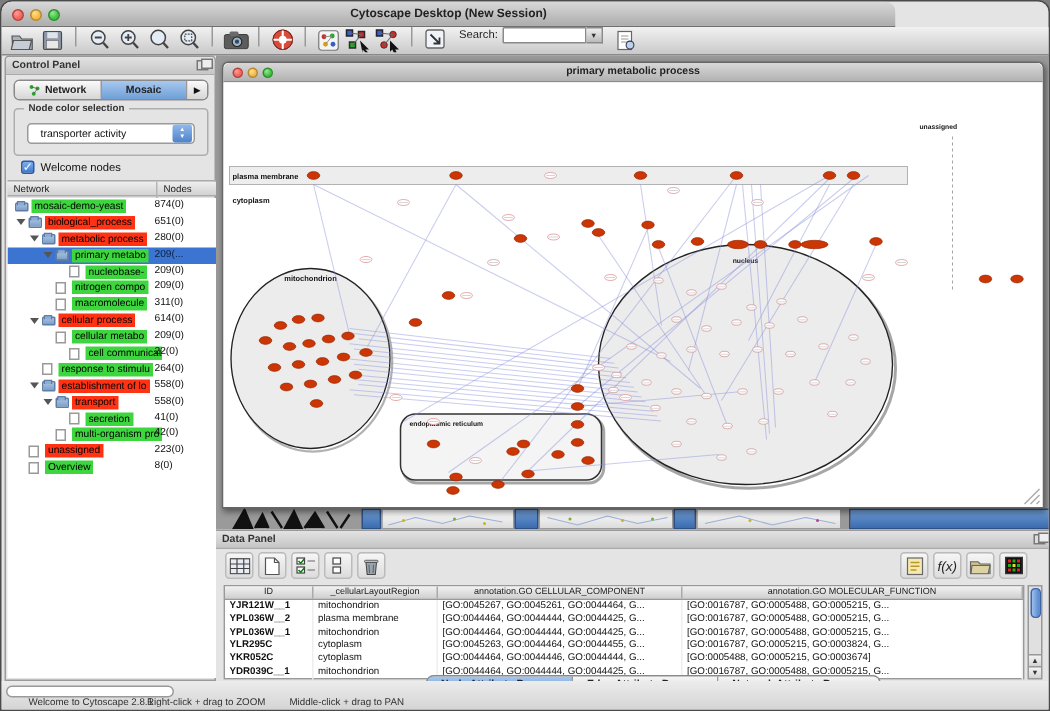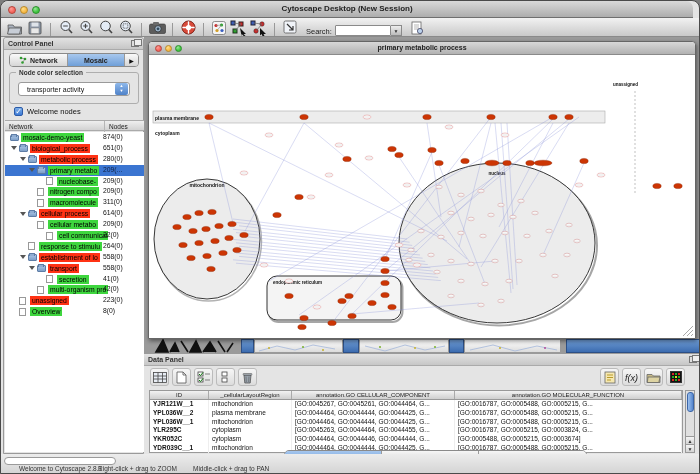--- a/index.html
+++ b/index.html
@@ -1,29 +1,29 @@
 <!DOCTYPE html>
 <html><head>
 <meta charset="utf-8">
 <style>
   html,body{margin:0;padding:0;background:#7d7d7d;font-family:"Liberation Sans",sans-serif;}
   *{box-sizing:border-box;}
   .app{position:relative;width:700px;height:474px;background:#e4e4e4;border-radius:8px 8px 0 0;overflow:hidden;border:1px solid #4a4a4a;}
   svg text{font-family:"Liberation Sans",sans-serif;}
 
   
-  .titlebar{position:absolute;left:0;top:0;width:692px;height:17px;background:linear-gradient(#d9d9d9,#adadad);border-bottom:1px solid #6f6f6f;border-radius:7px 7px 0 0;}
+  .titlebar{position:absolute;left:0;top:0;width:596px;height:17px;background:linear-gradient(#d9d9d9,#adadad);border-bottom:1px solid #6f6f6f;border-radius:7px 7px 0 0;}
   .titlebar .title{position:absolute;left:0;right:0;top:3px;text-align:center;font-size:8px;font-weight:bold;color:#222;}
   .tl{position:absolute;top:4.5px;width:8px;height:8px;border-radius:50%;}
   .tl.red{left:7px;background:radial-gradient(circle at 35% 30%,#ff9e96,#f4645c 60%);border:0.5px solid #b5423a;}
   .tl.yellow{left:19px;background:radial-gradient(circle at 35% 30%,#ffe08a,#f7b844 60%);border:0.5px solid #b8892a;}
   .tl.green{left:31px;background:radial-gradient(circle at 35% 30%,#9ae89a,#3fc43f 60%);border:0.5px solid #2a8f2a;}
 
   
-  .toolbar{position:absolute;left:0;top:17px;width:700px;height:19px;background:linear-gradient(#f2f2f2,#c9c9c9);border-bottom:1px solid #8a8a8a;display:flex;align-items:flex-end;padding-left:4px;}
+  .toolbar{position:absolute;left:0;top:17px;width:700px;height:19px;background:linear-gradient(#f2f2f2,#c9c9c9);border-bottom:1px solid #8a8a8a;display:flex;align-items:flex-start;padding-left:4px;}
   .tb-btn{width:20px;height:17px;display:flex;align-items:center;justify-content:center;flex:0 0 auto;}
   .tb-sep{width:1px;height:13px;background:#999;margin:0 5px;flex:0 0 auto;}
   .search-label{font-size:7.5px;color:#222;margin:0 3px 0 6px;}
   .search-box{width:56px;height:11px;background:#fff;border:1px solid #8a8a8a;border-radius:1px;}
   .combo-arrow{width:11px;height:11px;background:linear-gradient(#eee,#bbb);border:1px solid #8a8a8a;border-left:none;font-size:5px;color:#333;display:flex;align-items:center;justify-content:center;}
 
   
   .cpanel{position:absolute;left:2px;top:36px;width:141px;height:417px;background:#e4e4e4;border:1px solid #9a9a9a;border-radius:3px 3px 0 0;}
   .panel-hdr{position:relative;height:12px;background:linear-gradient(#e2e2e2,#c6c6c6);border-bottom:1px solid #aaa;border-radius:3px 3px 0 0;}
   .panel-hdr .ph-title{position:absolute;left:4px;top:2px;font-size:7px;font-weight:bold;color:#333;}

